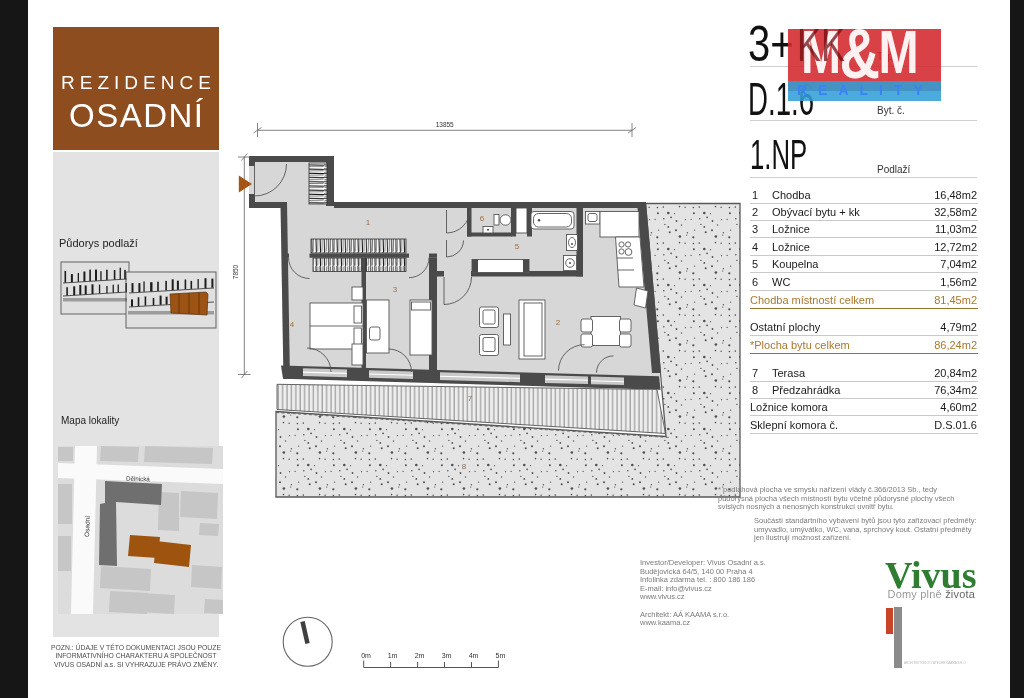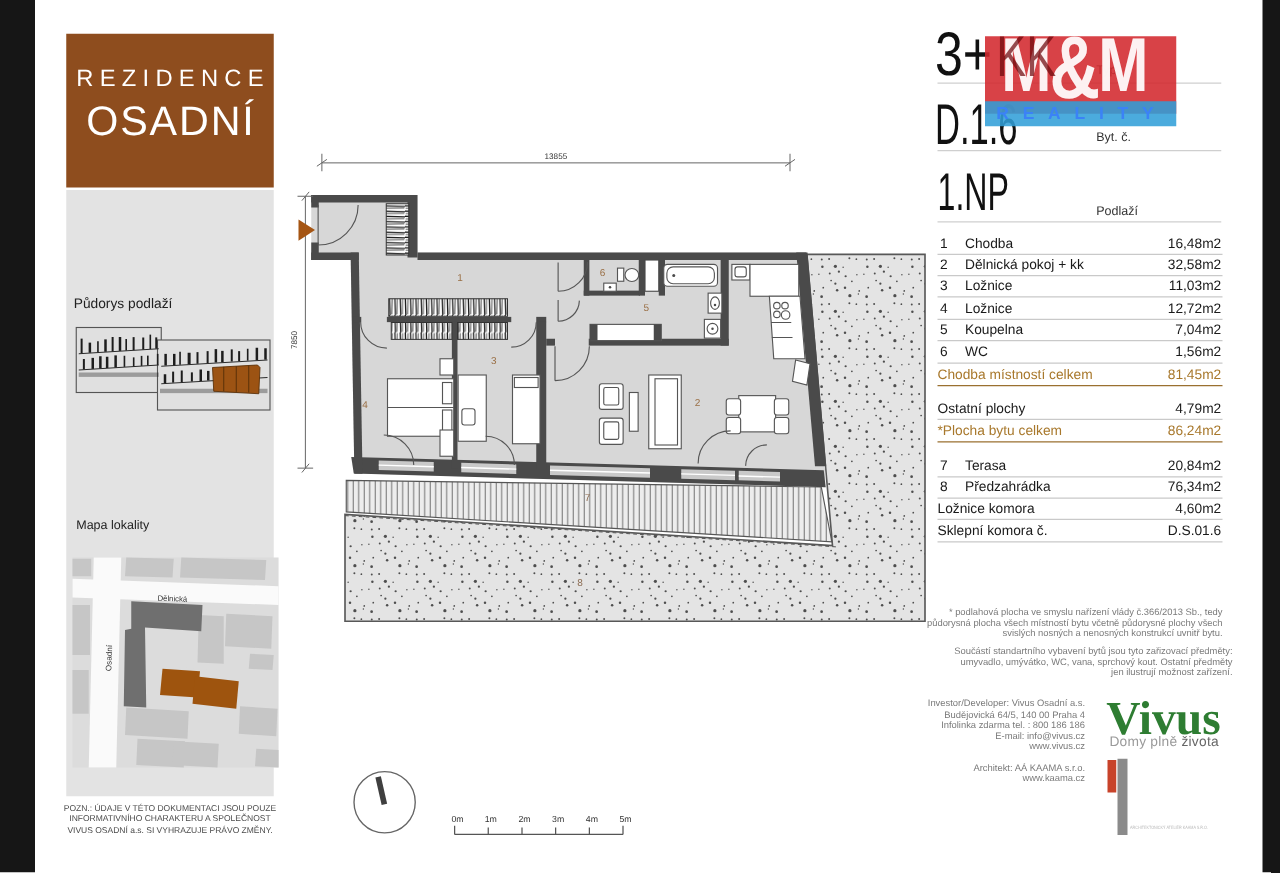--- a/index.html
+++ b/index.html
@@ -7,31 +7,31 @@
 body{font-family:"Liberation Sans",sans-serif;position:relative}
 .abs{position:absolute}
 .hline{position:absolute;height:1px;background:#cfcfcf}
 .small-r{position:absolute;font-size:10px;color:#333;text-align:left}
 .row{position:absolute;left:750px;width:228px;height:16px;border-bottom:1px solid #c9c9c9;font-size:11px;color:#1a1a1a;line-height:15px}
 .row .num{position:absolute;left:2px}
 .row .nm{position:absolute;left:22px}
 .row .val{position:absolute;right:1px}
 .row.orange{color:#a8782c;border-bottom-color:#9a7030}
 .row.orange .nm{left:0}
-.fineprint{position:absolute;font-size:7.5px;line-height:8.6px;color:#7a7a7a;text-align:right}
+.fineprint{position:absolute;font-size:7.5px;line-height:8.6px;color:#7a7a7a;text-align:left}
 </style>
 </head>
 <body>
 
 <div class="abs" style="left:0;top:0;width:28px;height:698px;background:#161616"></div>
 <div class="abs" style="left:1010px;top:0;width:14px;height:698px;background:#161616"></div>
 
 <div class="abs" style="left:53px;top:27px;width:166px;height:123px;background:#8e4d1e"></div>
 <div class="abs" style="left:53px;top:27px;width:166px;height:123px;color:#fff;text-align:center">
-  <div style="margin-top:26px;font-size:19px;letter-spacing:5px;text-indent:5px">REZIDENCE</div>
+  <div style="margin-top:45px;font-size:19px;letter-spacing:5px;text-indent:5px">REZIDENCE</div>
   <div style="margin-top:3px;font-size:33px;letter-spacing:1.5px;text-indent:1.5px">OSADNÍ</div>
 </div>
 <div class="abs" style="left:53px;top:152px;width:166px;height:485px;background:#e3e3e3"></div>
 <div class="abs" style="left:59px;top:237px;font-size:11px;color:#222">Půdorys podlaží</div>
 <div class="abs" style="left:61px;top:415px;font-size:10px;color:#222">Mapa lokality</div>
 <div class="abs" style="left:51px;top:643.5px;width:170px;font-size:6.8px;line-height:8.6px;color:#4a4a4a;text-align:center;white-space:nowrap">POZN.: ÚDAJE V TÉTO DOKUMENTACI JSOU POUZE<br>INFORMATIVNÍHO CHARAKTERU A SPOLEČNOST<br>VIVUS OSADNÍ a.s. SI VYHRAZUJE PRÁVO ZMĚNY.</div>
 
 <svg class="abs" style="left:53px;top:252px" width="170" height="80" viewBox="0 0 170 80">
 <g fill="none" stroke="#555" stroke-width="0.9">
       <rect x="8" y="10" width="68" height="52" fill="#e0e0e0"></rect>
@@ -341,21 +341,21 @@
 <div class="abs" style="left:797px;top:22px;font-size:46px;color:rgba(110,8,12,0.72);line-height:1;z-index:3;transform:scaleX(0.78);transform-origin:0 0">KK</div>
 <div class="abs" style="left:788px;top:81px;width:153px;height:19.5px;background:rgba(48,159,216,0.87);z-index:2;color:#3b82f6;font-weight:bold;font-size:14px;line-height:19.5px;letter-spacing:11px;padding-left:9px">REALITY</div>
 
 <div class="row" style="top:187.5px">
     <span class="num">1</span>
     <span class="nm">Chodba</span>
     <span class="val">16,48m2</span>
   </div>
 <div class="row" style="top:204.9px">
     <span class="num">2</span>
-    <span class="nm">Dělnická pokoj + kk</span>
+    <span class="nm">Obývací bytu + kk</span>
     <span class="val">32,58m2</span>
   </div>
 <div class="row" style="top:222.4px">
     <span class="num">3</span>
     <span class="nm">Ložnice</span>
     <span class="val">11,03m2</span>
   </div>
 <div class="row" style="top:239.8px">
     <span class="num">4</span>
     <span class="nm">Ložnice</span>
@@ -396,20 +396,20 @@
 <div class="row" style="top:400.3px">
     <span class="nm" style="left:0">Ložnice komora</span>
     <span class="val">4,60m2</span>
   </div>
 <div class="row" style="top:417.7px">
     <span class="nm" style="left:0">Sklepní komora č.</span>
     <span class="val">D.S.01.6</span>
   </div>
 
 <div class="fineprint" style="left:718px;top:486px;width:260px">* podlahová plocha ve smyslu nařízení vlády č.366/2013 Sb., tedy<br>půdorysná plocha všech místností bytu včetně půdorysné plochy všech<br>svislých nosných a nenosných konstrukcí uvnitř bytu.</div>
-<div class="fineprint" style="left:726px;top:517px;width:260px">Součástí standartního vybavení bytů jsou tyto zařizovací předměty:<br>umyvadlo, umývátko, WC, vana, sprchový kout. Ostatní předměty<br>jen ilustrují možnost zařízení.</div>
+<div class="fineprint" style="left:754px;top:517px;width:260px">Součástí standartního vybavení bytů jsou tyto zařizovací předměty:<br>umyvadlo, umývátko, WC, vana, sprchový kout. Ostatní předměty<br>jen ilustrují možnost zařízení.</div>
 <div class="fineprint" style="left:640px;top:559px;width:228px">Investor/Developer: Vivus Osadní a.s.<br>Budějovická 64/5, 140 00 Praha 4<br>Infolinka zdarma tel. : 800 186 186<br>E-mail: info@vivus.cz<br>www.vivus.cz<br><br>Architekt: AÁ KAAMA s.r.o.<br>www.kaama.cz</div>
 
 <div class="abs" style="left:885px;top:555.5px;font-family:'Liberation Serif',serif;font-weight:bold;font-size:38px;color:#2e7d32;line-height:1">Vivus</div>
 <div class="abs" style="left:887.5px;top:588px;font-size:11px;color:#9a9a9a;letter-spacing:0.2px">Domy plně <span style="color:#666;font-weight:normal">života</span></div>
 <div class="abs" style="left:886px;top:608px;width:7px;height:26px;background:#c8432a"></div>
 <div class="abs" style="left:893.5px;top:607px;width:8.5px;height:61px;background:#8b8b8b"></div>
 <div class="abs" style="left:904px;top:661px;font-size:6px;color:#b8b8b8;transform:scale(0.5,0.62);transform-origin:0 0;white-space:nowrap">ARCHITEKTONICKÝ ATELIÉR KAAMA S.R.O.</div>
 
 </body></html>

